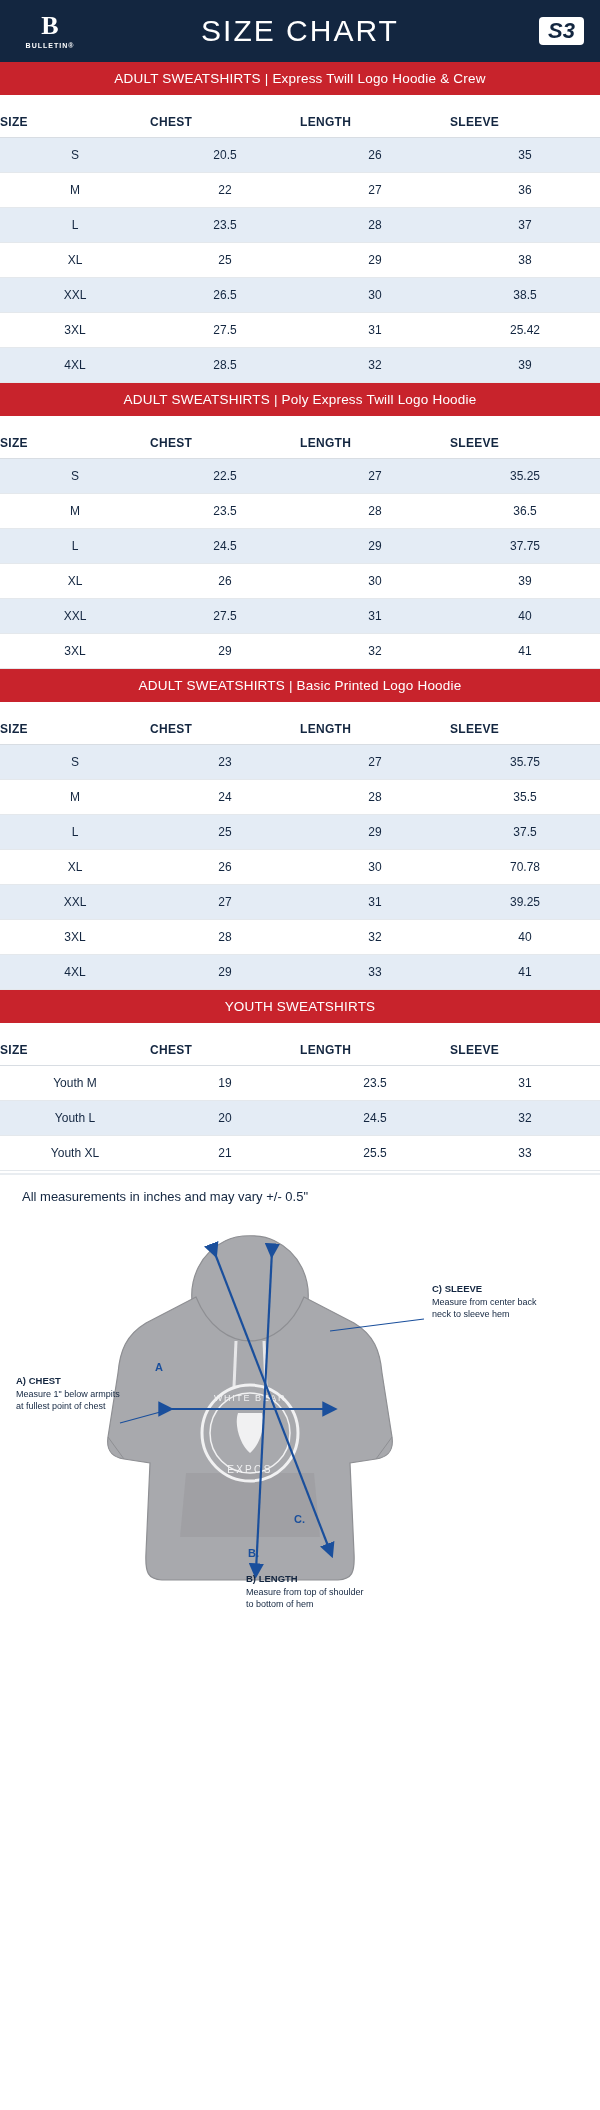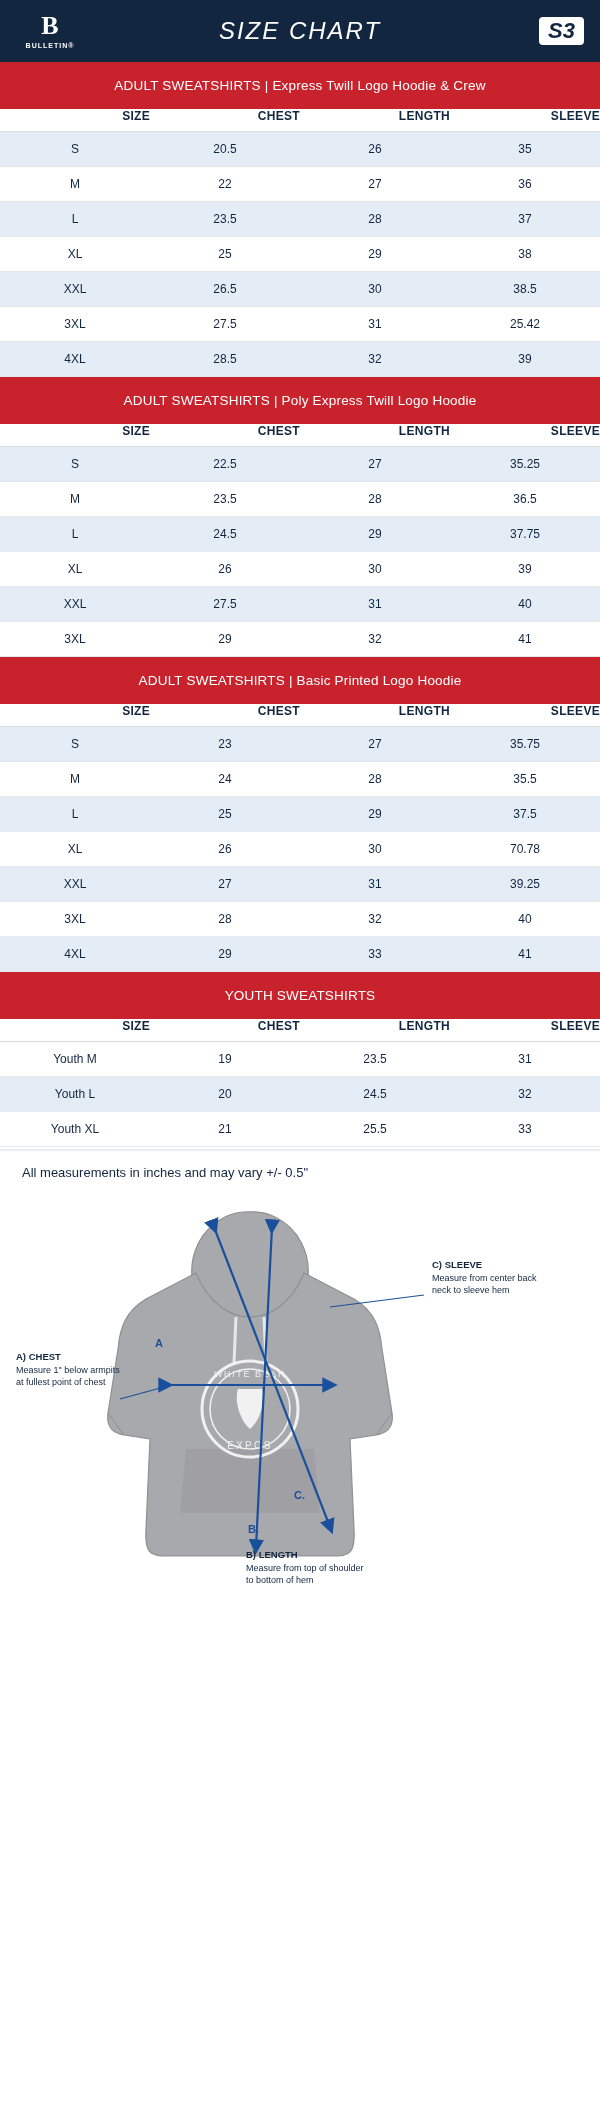--- a/index.html
+++ b/index.html
@@ -42,26 +42,25 @@
   }
   .brand-left .word {
     color: #ffffff;
     font-size: 7px;
     letter-spacing: 1px;
     margin-top: 3px;
     font-weight: bold;
   }
   .header-title {
     color: #ffffff;
-    font-size: 24px;
+    font-size: 30px;
     letter-spacing: 2px;
     font-weight: normal;
     text-align: center;
     flex: 1;
-    font-style: italic;
   }
   .brand-right {
     width: 68px;
     display: flex;
     align-items: flex-start;
     justify-content: flex-end;
   }
   .brand-right .s3 {
     background: #ffffff;
     color: #132640;
@@ -73,36 +72,36 @@
     line-height: 1.05;
     font-family: "Liberation Sans", sans-serif;
   }
 
   
   .section-bar {
     background: #c8232c;
     color: #ffffff;
     text-align: center;
     font-size: 13.5px;
-    padding: 16px 4px;
+    padding: 9px 4px;
     letter-spacing: 0.2px;
   }
 
   
   table.size-table {
     width: 100%;
     border-collapse: collapse;
     table-layout: fixed;
   }
   table.size-table th {
     font-size: 12px;
     font-weight: bold;
     color: #132640;
-    text-align: right;
-    padding: 0 0 8px 0;
+    text-align: left;
+    padding: 20px 0 8px 0;
     border-bottom: 1px solid #d8dde3;
     letter-spacing: 0.3px;
   }
   table.size-table td {
     font-size: 12px;
     color: #132640;
     text-align: center;
     padding: 10px 0;
     border-bottom: 1px solid #e4e8ec;
   }

